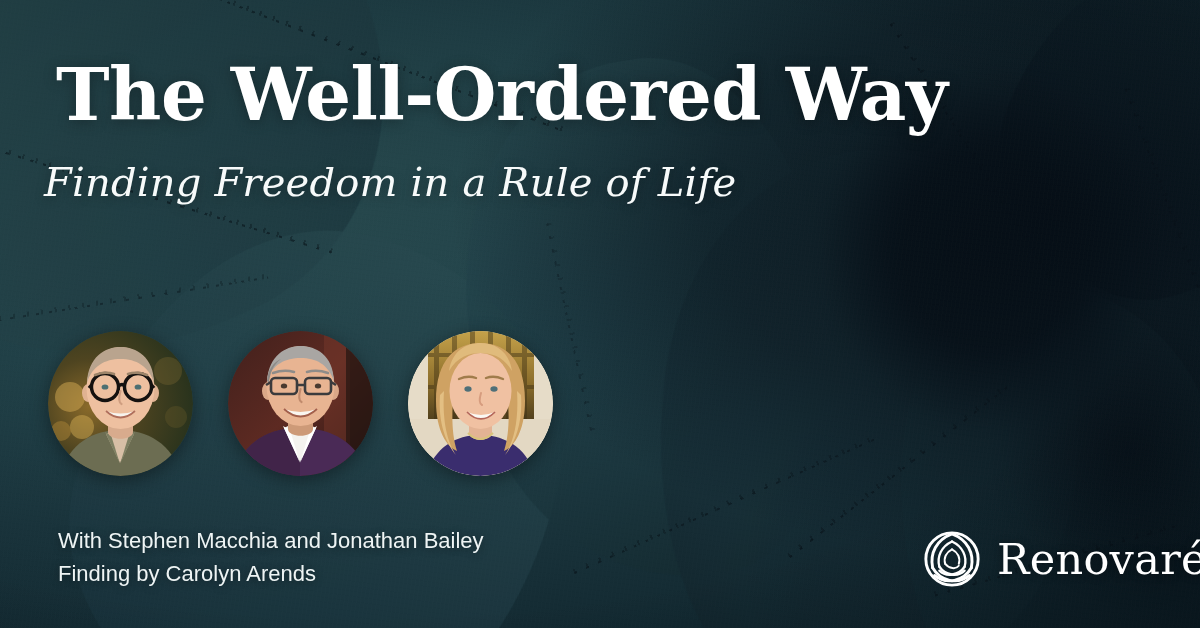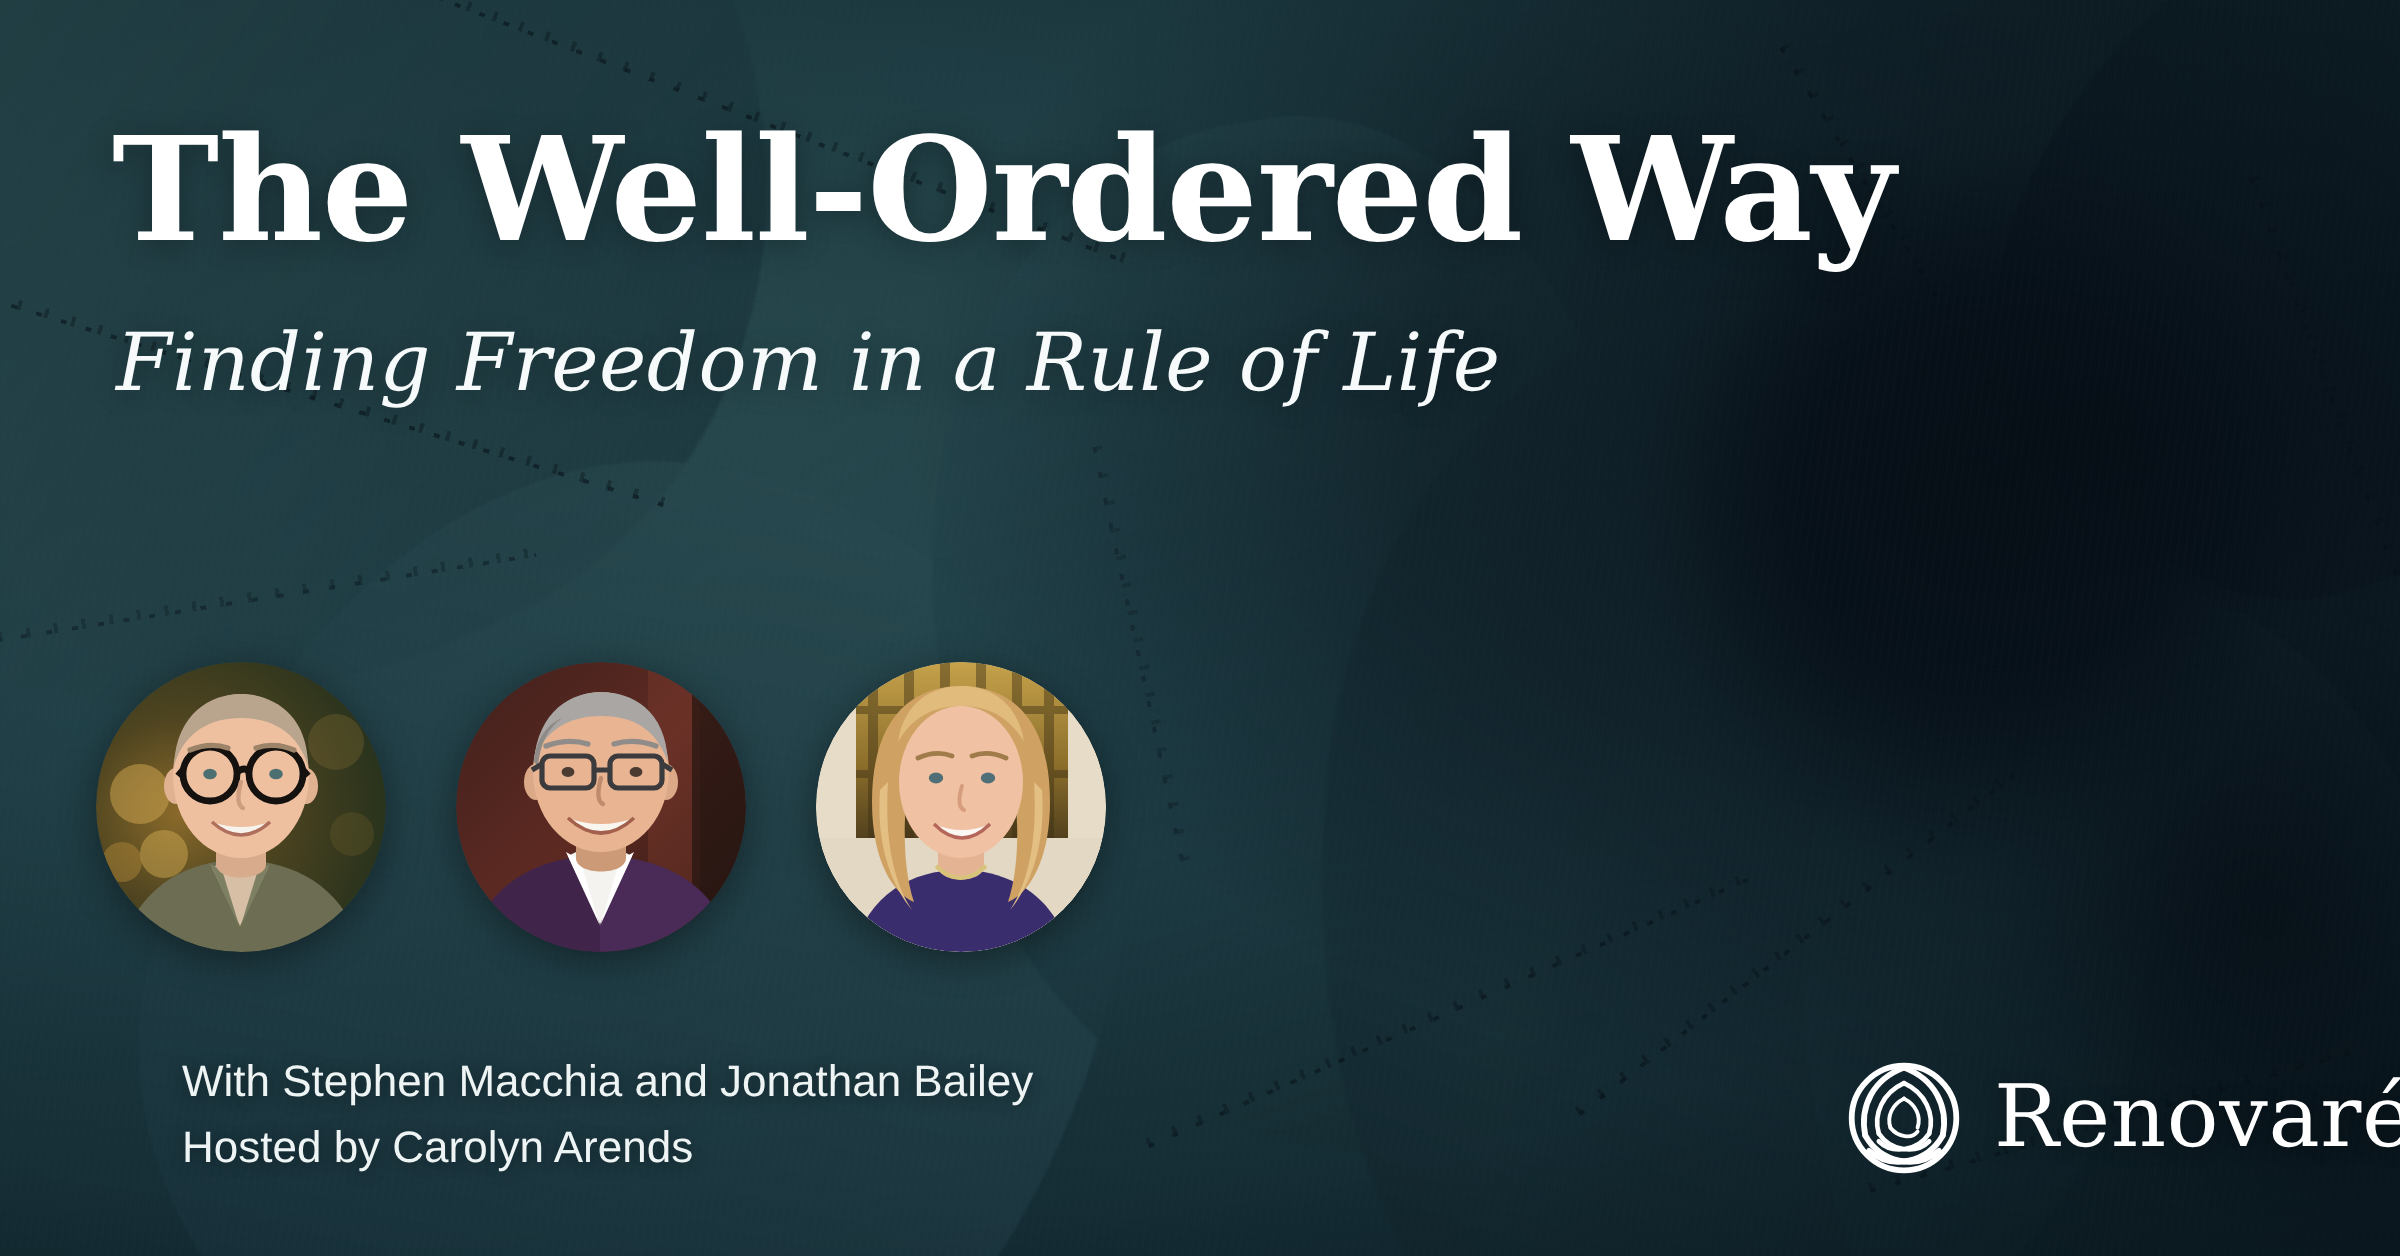--- a/index.html
+++ b/index.html
@@ -177,21 +177,21 @@
     font-size: 72px;
     line-height: 1.02;
     letter-spacing: -0.5px;
     color: #ffffff;
     white-space: nowrap;
     text-shadow: 0 2px 14px rgba(0,0,0,0.30);
   }
 
   .subtitle {
     position: absolute;
-    left: 58px;
+    left: 44px;
     top: 160px;
     margin: 0;
     font-family: "DejaVu Serif", "Liberation Serif", serif;
     font-style: italic;
     font-weight: 400;
     font-size: 40px;
     line-height: 1.1;
     letter-spacing: 0.2px;
     color: #f7fafa;
     white-space: nowrap;
@@ -235,21 +235,21 @@
   .credits {
     position: absolute;
     left: 58px;
     top: 524px;
     font-family: "Liberation Sans", sans-serif;
     font-size: 22px;
     line-height: 1.52;
     color: #eef4f4;
     text-shadow: 0 1px 8px rgba(0,0,0,0.40);
   }
-  .credits div { white-space: nowrap; margin-left: 33px; }
+  .credits div { white-space: nowrap; }
 
   
   .logo {
     position: absolute;
     left: 921px;
     top: 528px;
     display: flex;
     align-items: center;
     gap: 14px;
   }
@@ -469,21 +469,21 @@
             <path d="M59 81 q14 14 28 0 q-14 6 -28 0 Z" fill="#fbf8f3"></path>
             <path d="M59 81 q14 14 28 0" stroke="#b4675a" stroke-width="1.7" fill="none"></path>
           </g>
         </svg>
       </div>
 
     </div>
 
     <div class="credits">
       <div>With Stephen Macchia and Jonathan Bailey</div>
-      <div>Hosted by Carolyn Arends</div>
+      <div>Finding by Carolyn Arends</div>
     </div>
 
     <div class="logo">
       <svg class="logo-mark" viewBox="0 0 64 64" role="img">
         <g fill="none" stroke="#ffffff" stroke-width="3" stroke-linecap="round">
           <circle cx="32" cy="32" r="27" stroke-width="3"></circle>
           <g>
             <path d="M32 6 C16 12 9 26 12 41"></path>
             <path d="M32 6 C48 12 55 26 52 41"></path>
             <path d="M12 41 C20 55 38 59 50 49"></path>

